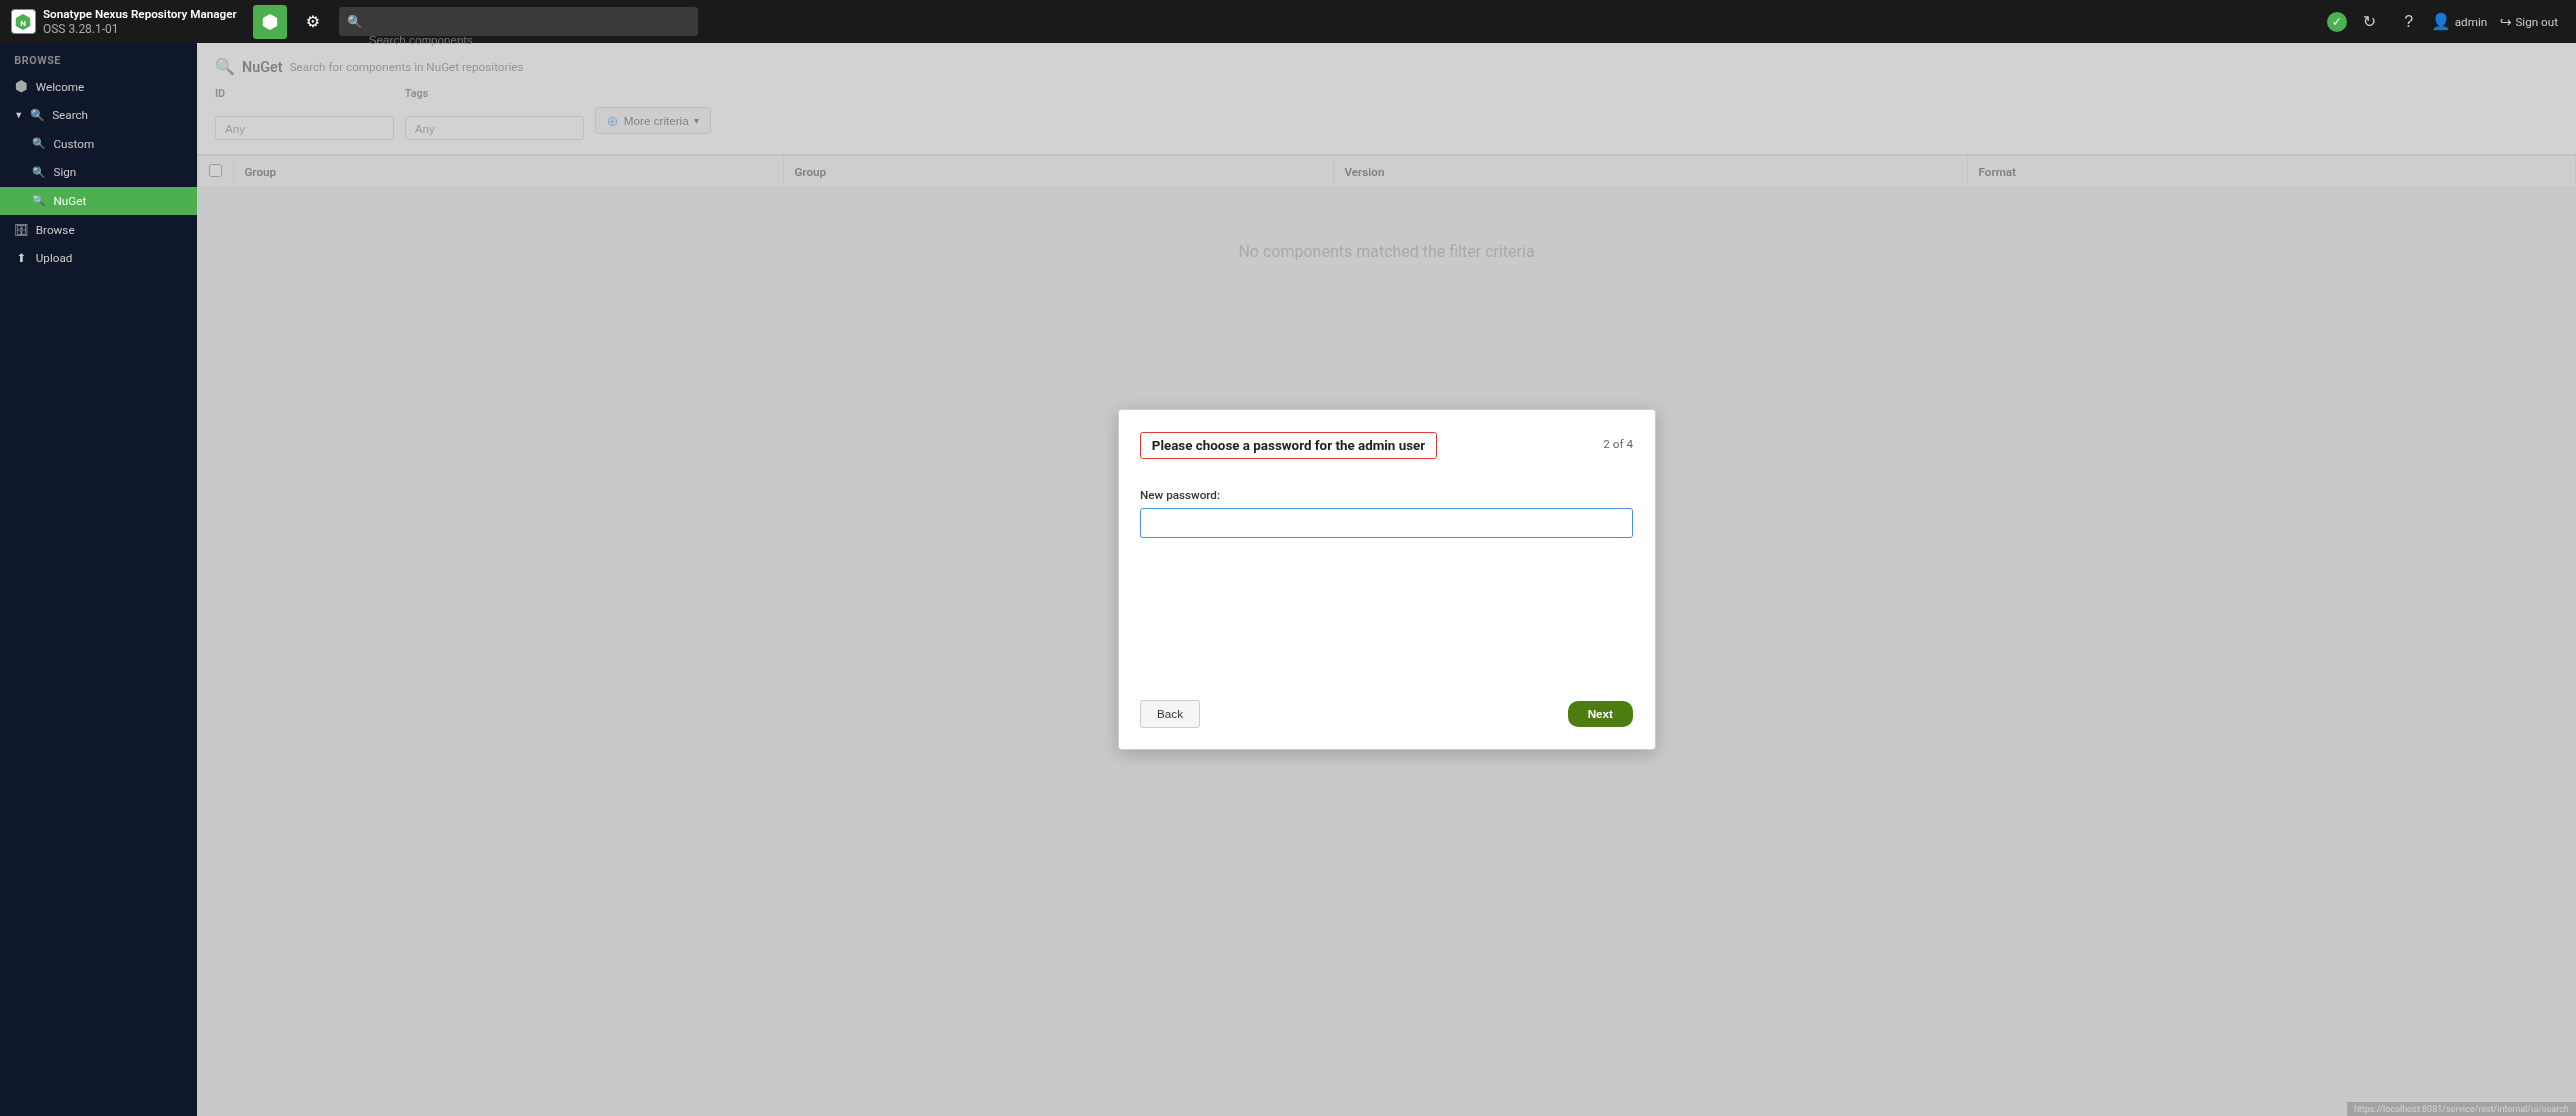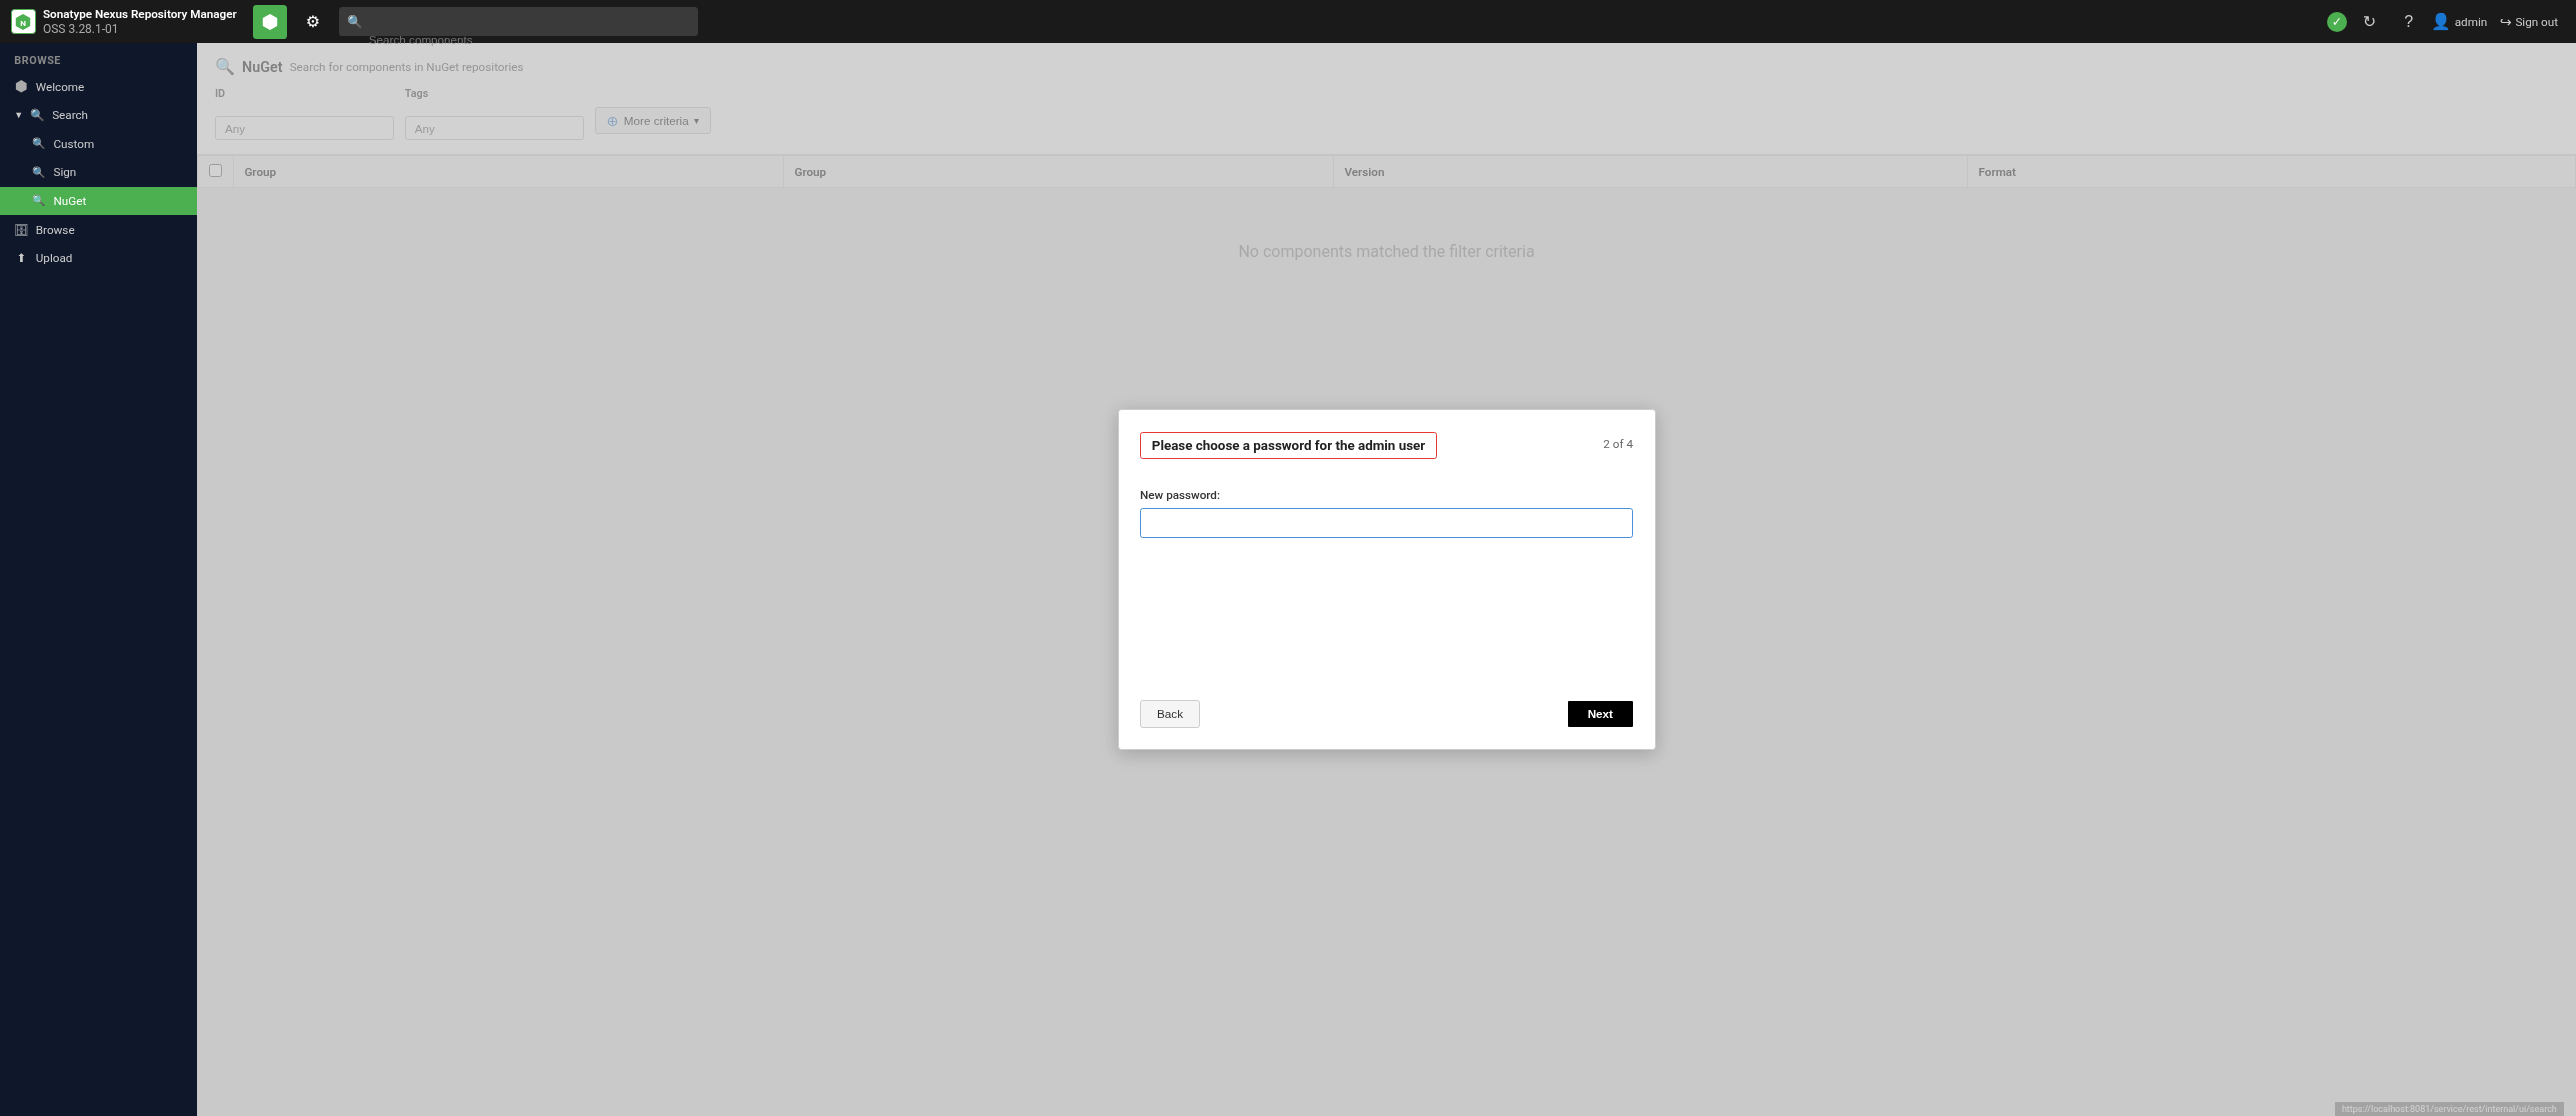--- a/index.html
+++ b/index.html
@@ -61,28 +61,28 @@
     .modal-title-box { border: 1.8px solid #e53935; border-radius: 2.7px; padding: 5.4px 10.8px; }
     .modal-title { font-size: 13.4px; font-weight: 700; color: #222; }
     .modal-step { font-size: 11.7px; color: #666; white-space: nowrap; padding-top: 5.4px; }
     .modal-field { display: flex; flex-direction: column; gap: 5.4px; }
     .modal-label { font-size: 11.7px; color: #333; font-weight: 500; }
     .modal-input { border: 1.8px solid #4a90d9; border-radius: 2.7px; padding: 7.2px 9px; font-size: 12.5px; outline: none; width: 100%; }
     .modal-input.plain { border: 0.9px solid #ccc; }
     .modal-spacer { flex: 1; }
     .modal-footer { display: flex; justify-content: space-between; align-items: center; margin-top: 7.2px; }
     .btn-back { border: 0.9px solid #ccc; background: #f5f5f5; border-radius: 2.7px; padding: 6.3px 16px; cursor: pointer; font-size: 11.7px; color: #333; }
-    .btn-next { border: none; background: #000000; border-radius: 1px; padding: 6.3px 20px; cursor: pointer; font-size: 11.7px; color: #fff; font-weight: 600; text-align: right; }
+    .btn-next { border: none; background: #4d7c0f; border-radius: 10px; padding: 6.3px 20px; cursor: pointer; font-size: 11.7px; color: #fff; font-weight: 600; text-align: right; }
 
     
     .icon-circle-check { width: 20px; height: 20px; border-radius: 50%; background: #4caf50; display: flex; align-items: center; justify-content: center; color: #fff; font-size: 12.5px; }
     .icon-search-sm { color: #888; font-size: 12.5px; }
     .logo-box { width: 25px; height: 25px; background: #fff; border: 1.8px solid #4caf50; border-radius: 3.6px; display: flex; align-items: center; justify-content: center; font-size: 10px; font-weight: 700; color: #4caf50; }
 
-    .status-bar { position: fixed; bottom: 0; right: 12px; background: rgba(0,0,0,0.4); color: #fff; font-size: 9px; padding: 1.8px 7.2px; }
+    .status-bar { position: fixed; bottom: 0; right: 0; background: rgba(0,0,0,0.4); color: #fff; font-size: 9px; padding: 1.8px 7.2px; }
   </style>
 </head>
 <body>
 
 <div class="topnav">
   <div class="topnav-brand">
     <div class="logo-box">
       <svg width="18" height="18" viewBox="0 0 20 20" fill="none" style="font-size:11px">
         <polygon points="10,1 18,5.5 18,14.5 10,19 2,14.5 2,5.5" fill="#4caf50"></polygon>
         <text x="10" y="14" text-anchor="middle" fill="white" font-size="9" font-weight="bold">N</text>

